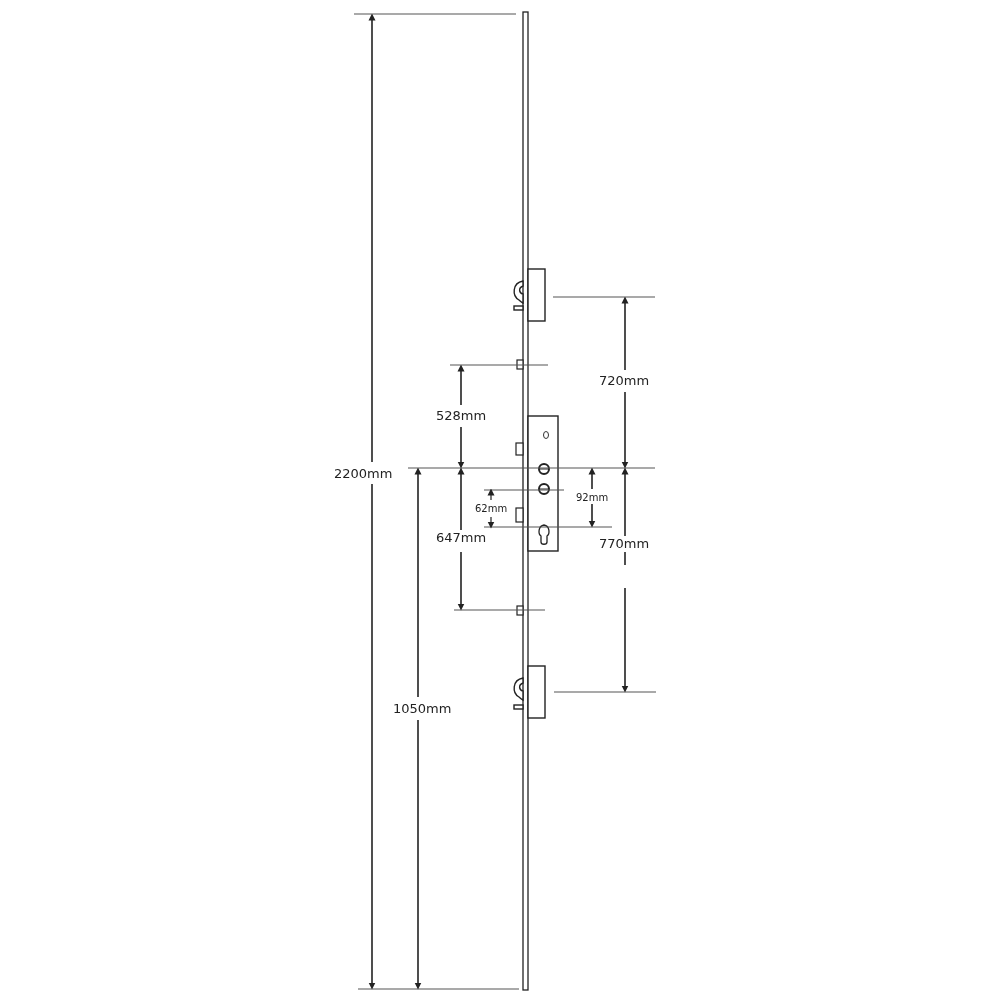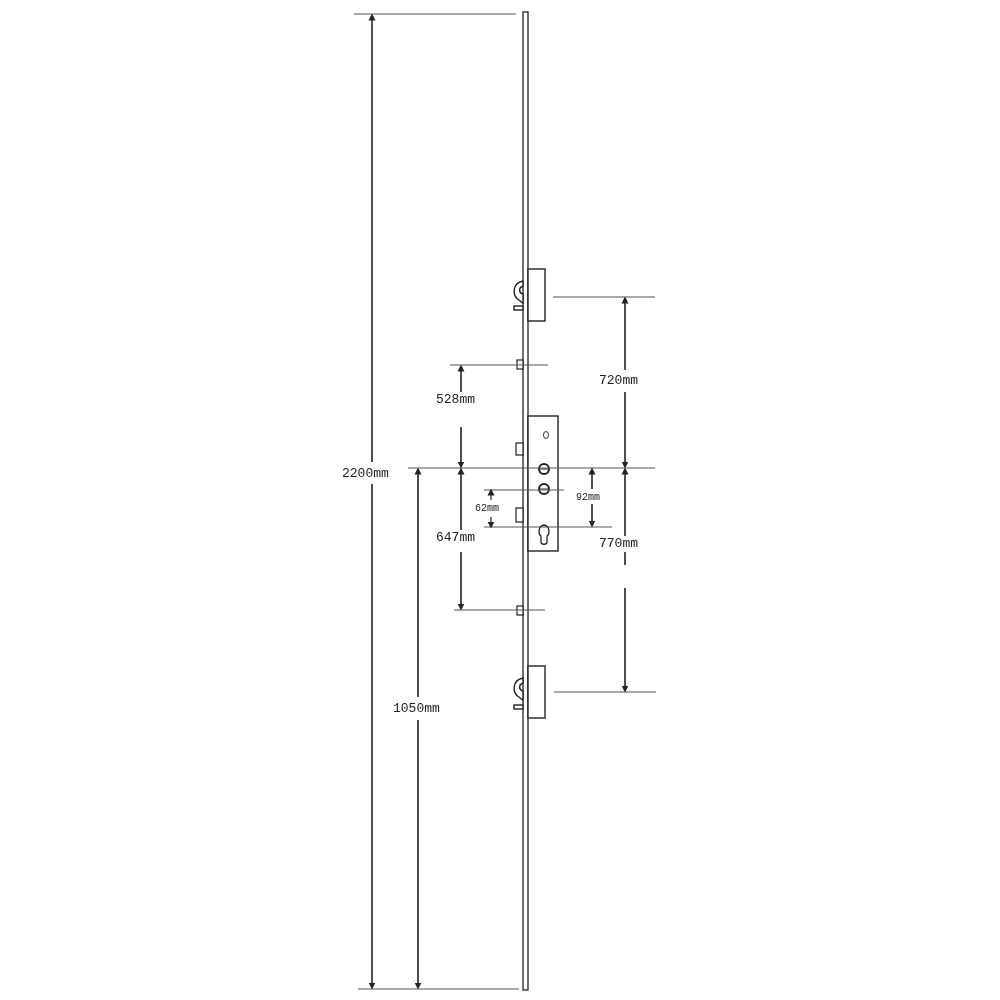--- a/index.html
+++ b/index.html
@@ -1,18 +1,18 @@
 <!DOCTYPE html>
 <html><head>
 <meta charset="utf-8">
 <style>
   html, body { margin: 0; padding: 0; background: #ffffff; }
   body { width: 1000px; height: 1000px; position: relative; overflow: hidden; font-family: "DejaVu Sans", sans-serif; }
   #diagram { position: absolute; left: 0; top: 0; width: 1000px; height: 1000px; }
-  .lbl { position: absolute; font-size: 13px; color: #222; white-space: nowrap; background: #fff; line-height: 16px; font-family: Liberation Mono, monospace; }
+  .lbl { position: absolute; font-size: 13px; color: #222; white-space: nowrap; background: #fff; line-height: 16px; }
   .lbl.small { font-size: 10px; line-height: 12px; }
 </style>
 </head>
 <body>
 
 <svg id="diagram" viewBox="0 0 1000 1000" xmlns="http://www.w3.org/2000/svg">
   <defs>
     <marker id="arr" viewBox="0 0 10 10" refX="5" refY="5" markerWidth="7" markerHeight="9" orient="auto-start-reverse" markerUnits="userSpaceOnUse">
       <path d="M0,0 L10,5 L0,10 z" fill="#222"></path>
     </marker>
@@ -82,20 +82,20 @@
     <line x1="461" y1="427" x2="461" y2="465" marker-end="url(#arr)"></line>
     <line x1="461" y1="471" x2="461" y2="530" marker-start="url(#arr)"></line>
     <line x1="461" y1="552" x2="461" y2="607" marker-end="url(#arr)"></line>
     <line x1="592" y1="471" x2="592" y2="489" marker-start="url(#arr)"></line>
     <line x1="592" y1="503" x2="592" y2="524" marker-end="url(#arr)"></line>
     <line x1="491" y1="492" x2="491" y2="500" marker-start="url(#arr)" stroke-width="1.2"></line>
     <line x1="491" y1="517" x2="491" y2="525" marker-end="url(#arr)" stroke-width="1.2"></line>
   </g>
 </svg>
 
-<span class="lbl" style="left:342px;top:466px;">2200mm</span>
+<span class="lbl" style="left:334px;top:466px;">2200mm</span>
 <span class="lbl" style="left:393px;top:701px;">1050mm</span>
 <span class="lbl" style="left:599px;top:373px;">720mm</span>
 <span class="lbl" style="left:599px;top:536px;">770mm</span>
-<span class="lbl" style="left:436px;top:392px;">528mm</span>
+<span class="lbl" style="left:436px;top:408px;">528mm</span>
 <span class="lbl" style="left:436px;top:530px;">647mm</span>
 <span class="lbl small" style="left:576px;top:492px;text-align:right;">92mm</span>
 <span class="lbl small" style="left:475px;top:503px;text-align:center;">62mm</span>
 
 </body></html>

